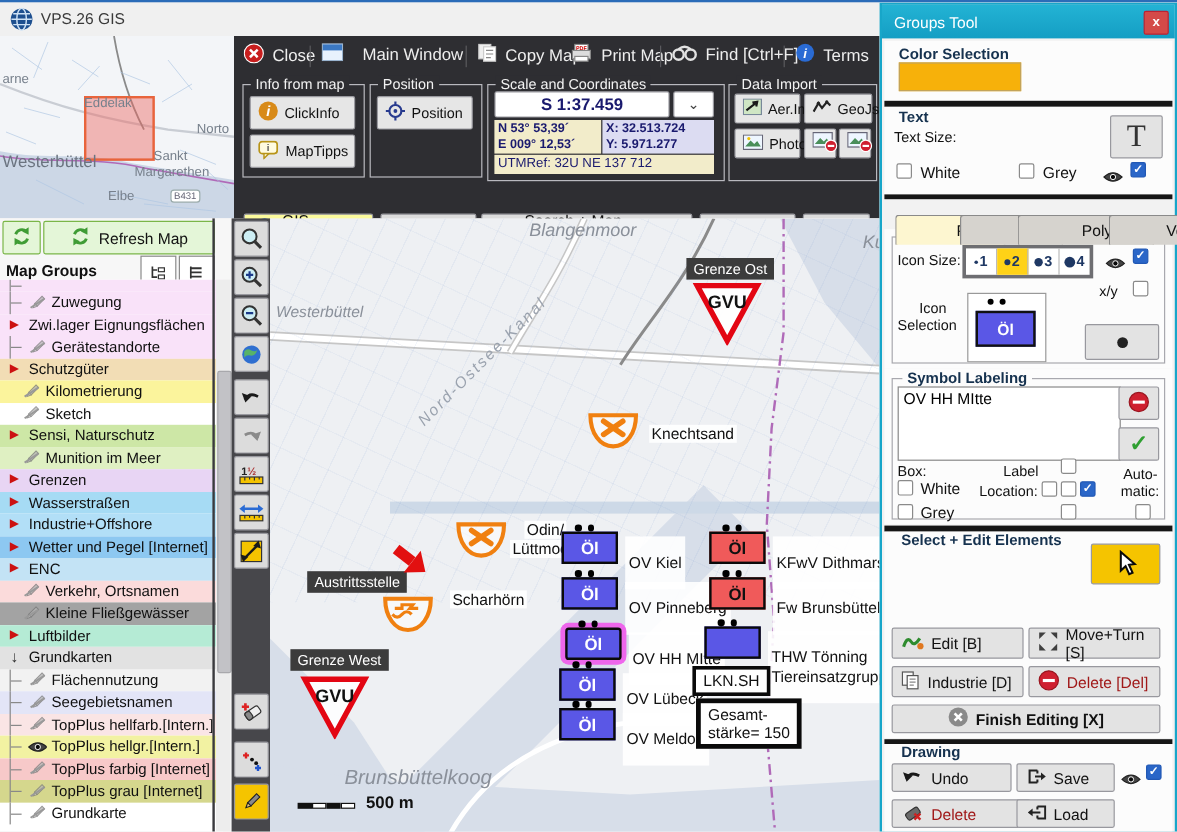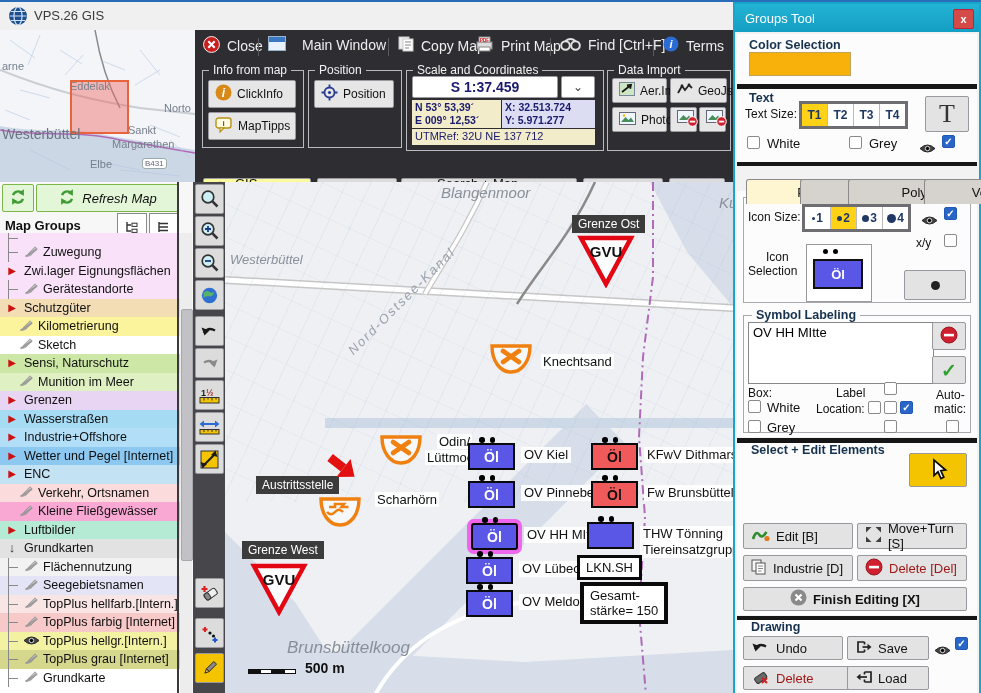--- a/index.html
+++ b/index.html
@@ -21,21 +21,21 @@
   .tb-item{position:absolute;top:6px;display:flex;align-items:center;gap:7px;color:#eee;font-size:14px;cursor:default;}
   .tb-sep{position:absolute;top:8px;width:1px;height:18px;background:#5a5a5e;}
   .grp{position:absolute;border:1px solid #b9b9bf;}
   .grp>.gt{position:absolute;top:-8px;left:6px;background:#2e2e32;color:#f2f2f2;font-size:12px;padding:0 4px;white-space:nowrap;}
   .gbtn{position:absolute;background:#e6e6e6;border:1px solid #9a9aa0;border-radius:2px;display:flex;align-items:center;justify-content:flex-start;gap:5px;font-size:12px;color:#111;padding:0 6px;box-sizing:border-box;}
   .coordbox{position:absolute;font-size:10.5px;font-weight:bold;color:#1a1a6e;line-height:13px;padding:1px 3px;box-sizing:border-box;}
   .ribbon-tab{position:absolute;top:148px;height:26px;background:#dcdcdc;border:1px solid #9a9aa0;border-radius:2px;display:flex;align-items:center;gap:6px;font-size:13px;color:#111;padding:0 8px;box-sizing:border-box;}
   .ribbon-tab.active{background:#fbfa9c;}
   
   #sidebar{left:0;top:180px;width:193px;height:513px;background:#f7f7f7;}
-  .greenbtn{position:absolute;background:#e4f6d8;border:1px solid #7ab648;border-radius:2px;display:flex;align-items:center;justify-content:center;gap:6px;font-size:13px;color:#111;font-style:italic;}
+  .greenbtn{position:absolute;background:#e4f6d8;border:1px solid #7ab648;border-radius:2px;display:flex;align-items:center;justify-content:center;gap:6px;font-size:13px;color:#111;}
   #mapgroups-label{position:absolute;left:5px;top:216px;font-weight:bold;font-size:13px;color:#101010;}
   .treebtn{position:absolute;top:211px;width:28px;height:26px;background:#fff;border:1px solid #8a8a8a;display:flex;align-items:center;justify-content:center;}
   #layerlist{position:absolute;left:0;top:231px;width:186px;height:460px;overflow:hidden;background:#fff;}
   .lrow{height:18.5px;display:flex;align-items:center;font-size:12.5px;color:#101010;white-space:nowrap;position:relative;box-sizing:border-box;}
   .lrow .ic{width:16px;display:inline-flex;justify-content:center;margin-right:4px;flex:none;}
   #listdivider{position:absolute;left:177px;top:180px;width:2px;height:513px;background:#3a3a3e;}
   #vscroll{position:absolute;left:180px;top:231px;width:12px;height:460px;background:#ededed;}
   #vthumb{position:absolute;left:1px;width:10px;border-radius:2px;background:#c2c2c6;border:1px solid #a8a8ac;}
   
   #rail{left:193px;top:180px;width:32px;height:513px;background:#47474b;}
@@ -49,21 +49,21 @@
   .maplbl{position:absolute;font-style:italic;color:#8a909a;white-space:nowrap;}
   .plainlbl{position:absolute;color:#111;font-size:13px;background:rgba(255,255,255,0.88);padding:0 2px;white-space:nowrap;line-height:15px;}
   .darklbl{position:absolute;background:#3c3c3c;color:#fff;font-size:12px;padding:2px 6px;white-space:nowrap;}
   .unit{position:absolute;width:47px;height:27px;border:2px solid #0a0a0a;box-sizing:border-box;
         display:flex;align-items:center;justify-content:center;font-weight:bold;font-size:14px;}
   .unit.blue{background:#5a57e6;color:#fff;}
   .unit.red{background:#f05a5a;color:#111;}
   .unit.selected{box-shadow:0 0 0 4px rgba(238,95,235,0.95);border-radius:3px;}
   .udots{position:absolute;top:-8px;left:9px;display:flex;gap:5px;}
   .udots i{width:5.5px;height:5.5px;background:#000;border-radius:50%;}
-  .ulabel{position:absolute;color:#111;font-size:13px;background:rgba(255,255,255,0.9);padding:0 3px;white-space:nowrap;line-height:16px;}
+  .ulabel{position:absolute;color:#111;font-size:13px;background:rgba(255,255,255,0.9);padding:14px 3px;white-space:nowrap;line-height:16px;}
   .bbox{position:absolute;background:#fff;color:#111;border:3px solid #0a0a0a;font-size:13px;padding:2px 6px;white-space:nowrap;}
   #scalebar{position:absolute;display:flex;}
   #scalebar i{width:12px;height:5px;}
   #scalelbl{position:absolute;font-size:14px;font-weight:bold;color:#111;}
   
   #sketch{left:733px;top:0;width:248px;height:693px;background:#f2f2f2;border:2px solid #17a6c9;box-sizing:border-box;}
   #sk-title{position:absolute;left:0;top:0;width:244px;height:28px;background:linear-gradient(#23b3d4,#149ec4);color:#fff;font-size:13px;display:flex;align-items:center;padding-left:10px;box-sizing:border-box;}
   #sk-close{position:absolute;right:5px;top:5px;width:19px;height:18px;background:#d44a48;border:1px solid #b23;border-radius:2px;color:#fff;font-size:11px;font-weight:bold;display:flex;align-items:center;justify-content:center;}
   .sksec{position:absolute;left:2px;width:240px;background:#fcfcfc;}
   .skdiv{position:absolute;left:2px;width:240px;background:#161616;}
@@ -462,21 +462,21 @@
           <svg width="15" height="15">
             <g transform="rotate(45 7.5 7.5)" opacity="0.75">
               <rect x="6" y="1" width="3" height="8.5" fill="#b5b5b5" stroke="#777" stroke-width="0.8"></rect>
               <path d="M6 9.8 h3 l-1.5 3.2 Z" fill="#ddd" stroke="#777" stroke-width="0.8"></path>
             </g>
             <line x1="1.5" y1="11.5" x2="13" y2="4" stroke="#999" stroke-width="1.6"></line>
           </svg>
         </span>
         <span>Verkehr, Ortsnamen</span>
       </div>
-      <div class="lrow" style="background: #f9a8d4; padding-left: 18px;">
+      <div class="lrow" style="background: #a3a3a3; padding-left: 18px;">
         <span class="ic">
           <svg width="15" height="15">
             <g transform="rotate(45 7.5 7.5)" opacity="0.75">
               <rect x="6" y="1" width="3" height="8.5" fill="#b5b5b5" stroke="#777" stroke-width="0.8"></rect>
               <path d="M6 9.8 h3 l-1.5 3.2 Z" fill="#ddd" stroke="#777" stroke-width="0.8"></path>
             </g>
             <line x1="1.5" y1="11.5" x2="13" y2="4" stroke="#999" stroke-width="1.6"></line>
           </svg>
         </span>
         <span>Kleine Fließgewässer</span>
@@ -531,46 +531,46 @@
           <svg width="15" height="15">
             <g transform="rotate(45 7.5 7.5)" opacity="0.75">
               <rect x="6" y="1" width="3" height="8.5" fill="#b5b5b5" stroke="#777" stroke-width="0.8"></rect>
               <path d="M6 9.8 h3 l-1.5 3.2 Z" fill="#ddd" stroke="#777" stroke-width="0.8"></path>
             </g>
             <line x1="1.5" y1="11.5" x2="13" y2="4" stroke="#999" stroke-width="1.6"></line>
           </svg>
         </span>
         <span>TopPlus hellfarb.[Intern.]</span>
       </div>
+      <div class="lrow" style="background: rgb(242, 242, 162); padding-left: 0px;">
+        <span style="display: inline-block; width: 14px; height: 100%; border-left: 1px solid rgb(136, 136, 136); margin-left: 8px; position: relative; flex: 0 0 auto;">
+          <i style="position: absolute; left: 0px; top: 50%; width: 9px; height: 1px; background: rgb(136, 136, 136);"></i>
+        </span>
+        <span class="ic">
+          <svg width="17" height="11">
+            <path d="M1 5.5 Q8.5 -1.5 16 5.5 Q8.5 12.5 1 5.5 Z" fill="#444" stroke="#222"></path>
+            <circle cx="8.5" cy="5.5" r="2.2" fill="#0a0a0a" stroke="#fff" stroke-width="0.8"></circle>
+          </svg>
+        </span>
+        <span>TopPlus hellgr.[Intern.]</span>
+      </div>
       <div class="lrow" style="background: rgb(247, 201, 201); padding-left: 0px;">
         <span style="display: inline-block; width: 14px; height: 100%; border-left: 1px solid rgb(136, 136, 136); margin-left: 8px; position: relative; flex: 0 0 auto;">
           <i style="position: absolute; left: 0px; top: 50%; width: 9px; height: 1px; background: rgb(136, 136, 136);"></i>
         </span>
         <span class="ic">
           <svg width="15" height="15">
             <g transform="rotate(45 7.5 7.5)" opacity="0.75">
               <rect x="6" y="1" width="3" height="8.5" fill="#b5b5b5" stroke="#777" stroke-width="0.8"></rect>
               <path d="M6 9.8 h3 l-1.5 3.2 Z" fill="#ddd" stroke="#777" stroke-width="0.8"></path>
             </g>
             <line x1="1.5" y1="11.5" x2="13" y2="4" stroke="#999" stroke-width="1.6"></line>
           </svg>
         </span>
         <span>TopPlus farbig [Internet]</span>
-      </div>
-      <div class="lrow" style="background: rgb(242, 242, 162); padding-left: 0px;">
-        <span style="display: inline-block; width: 14px; height: 100%; border-left: 1px solid rgb(136, 136, 136); margin-left: 8px; position: relative; flex: 0 0 auto;">
-          <i style="position: absolute; left: 0px; top: 50%; width: 9px; height: 1px; background: rgb(136, 136, 136);"></i>
-        </span>
-        <span class="ic">
-          <svg width="17" height="11">
-            <path d="M1 5.5 Q8.5 -1.5 16 5.5 Q8.5 12.5 1 5.5 Z" fill="#444" stroke="#222"></path>
-            <circle cx="8.5" cy="5.5" r="2.2" fill="#0a0a0a" stroke="#fff" stroke-width="0.8"></circle>
-          </svg>
-        </span>
-        <span>TopPlus hellgr.[Intern.]</span>
       </div>
       <div class="lrow" style="background: rgb(213, 215, 141); padding-left: 0px;">
         <span style="display: inline-block; width: 14px; height: 100%; border-left: 1px solid rgb(136, 136, 136); margin-left: 8px; position: relative; flex: 0 0 auto;">
           <i style="position: absolute; left: 0px; top: 50%; width: 9px; height: 1px; background: rgb(136, 136, 136);"></i>
         </span>
         <span class="ic">
           <svg width="15" height="15">
             <g transform="rotate(45 7.5 7.5)" opacity="0.75">
               <rect x="6" y="1" width="3" height="8.5" fill="#b5b5b5" stroke="#777" stroke-width="0.8"></rect>
               <path d="M6 9.8 h3 l-1.5 3.2 Z" fill="#ddd" stroke="#777" stroke-width="0.8"></path>
@@ -842,26 +842,20 @@
 
   <div class="sksec" style="top:30px;height:50px;">
     <span class="skhead" style="position:absolute;left:12px;top:4px;">Color Selection</span>
     <div id="swatch" style="position: absolute; left: 12px; top: 18px; width: 100px; height: 22px; border: 1px solid rgb(194, 163, 90); background: rgb(247, 177, 10);"></div>
   </div>
   <div class="skdiv" style="top:80px;height:5px;"></div>
 
   <div class="sksec" style="top:85px;height:73px;">
     <span class="skhead" style="position:absolute;left:12px;top:2px;">Text</span>
     <span class="sklbl" style="left:8px;top:18px;">Text Size:</span>
-    <div class="sizestrip" style="left:62px;top:12px;" id="textsizes">
-        <div class="cell sel">T1</div>
-        <div class="cell">T2</div>
-        <div class="cell">T3</div>
-        <div class="cell">T4</div>
-      </div>
     <div class="skbtn" style="left:188px;top:7px;width:44px;height:36px;justify-content:center;font-family:'Liberation Serif',serif;font-size:26px;color:#333;">T</div>
     <span class="cb" style="position:absolute;left:10px;top:47px;"></span>
     <span class="sklbl" style="left:30px;top:47px;font-size:13px;">White</span>
     <span class="cb" style="position:absolute;left:112px;top:47px;"></span>
     <span class="sklbl" style="left:132px;top:47px;font-size:13px;">Grey</span>
     <span class="eye" style="position:absolute;left:182px;top:51px;" id="eye1"><svg width="17" height="11">
           <path d="M1 5.5 Q8.5 -1.5 16 5.5 Q8.5 12.5 1 5.5 Z" fill="#444" stroke="#222"></path>
           <circle cx="8.5" cy="5.5" r="2.2" fill="#0a0a0a" stroke="#fff" stroke-width="0.8"></circle>
         </svg></span>
     <span class="cb on" style="position:absolute;left:205px;top:46px;">✓</span>

